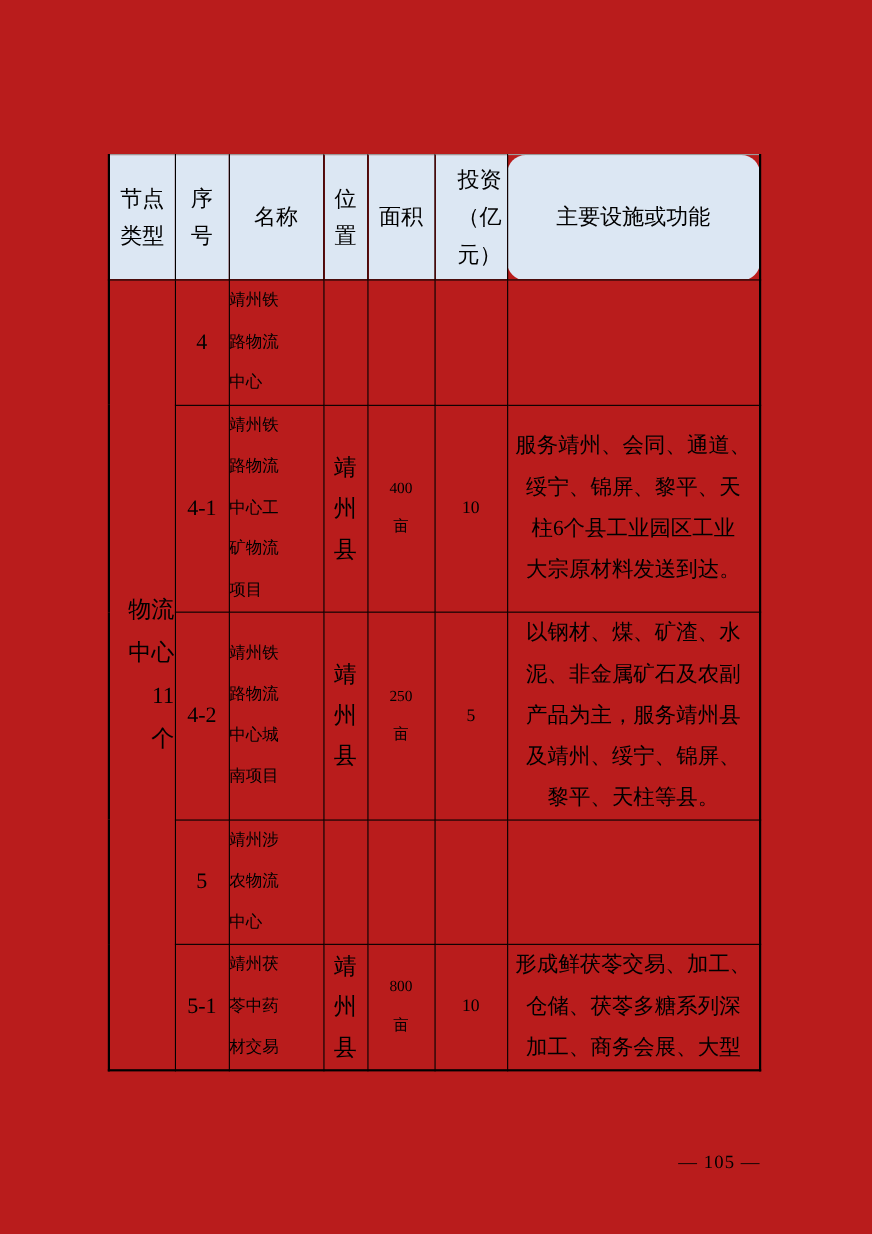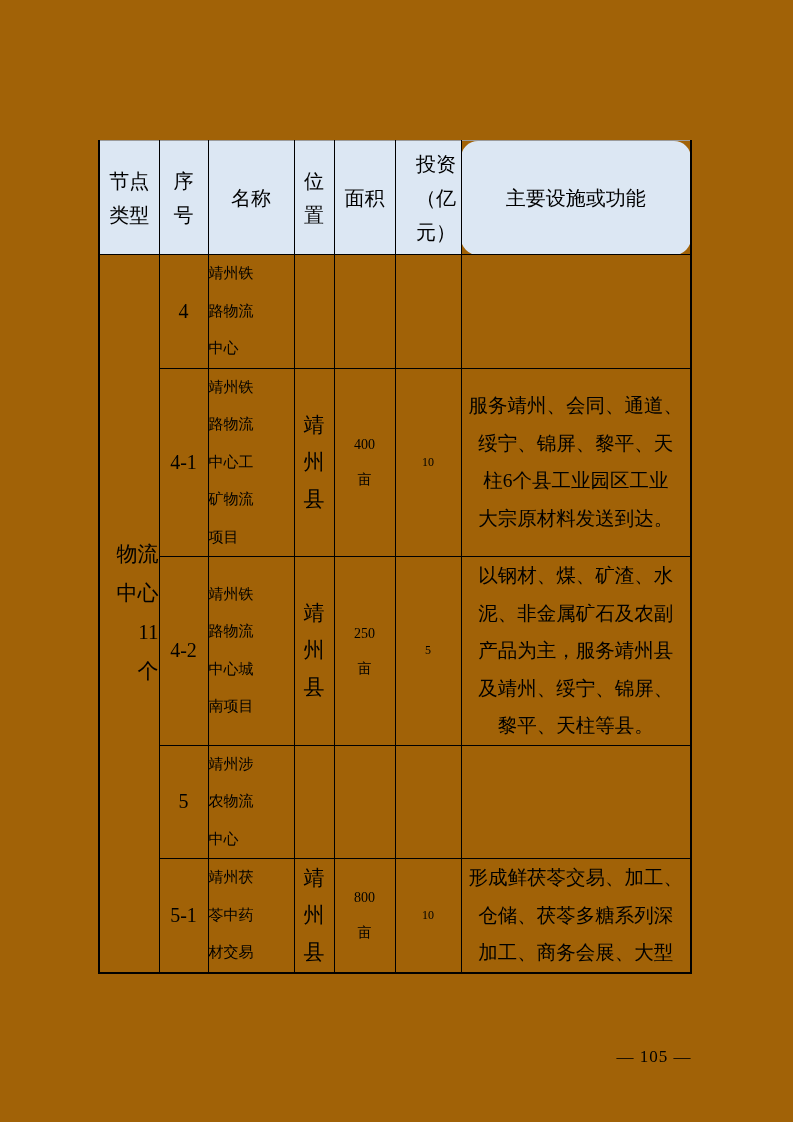--- a/index.html
+++ b/index.html
@@ -6,21 +6,21 @@
   html, body {
     margin: 0; padding: 0;
     background: #ffffff;
     font-family: "Liberation Serif", "DejaVu Serif", serif;
     color: #000000;
   }
   .page {
     position: relative;
     width: 793px;
     height: 1122px;
-    background: #a16207;
+    background: #b91c1c;
     overflow: hidden;
     text-decoration: underline;
   }
   table.doc-table {
     position: absolute;
     left: 98px;
     top: 140px;
     border-collapse: collapse;
     table-layout: fixed;
     border: 2px solid #000000;
@@ -64,21 +64,21 @@
     font-size: 21px;
     line-height: 37px;
   }
   td.area-cell {
     text-align: center;
     font-size: 14px;
     line-height: 35px;
   }
   td.inv-cell {
     text-align: center;
-    font-size: 12px;
+    font-size: 16px;
   }
   td.func-cell {
     text-align: center;
     padding: 0 10px;
     font-size: 19.5px;
     line-height: 37.5px;
   }
   .page-number {
     position: absolute;
     top: 1047px;

